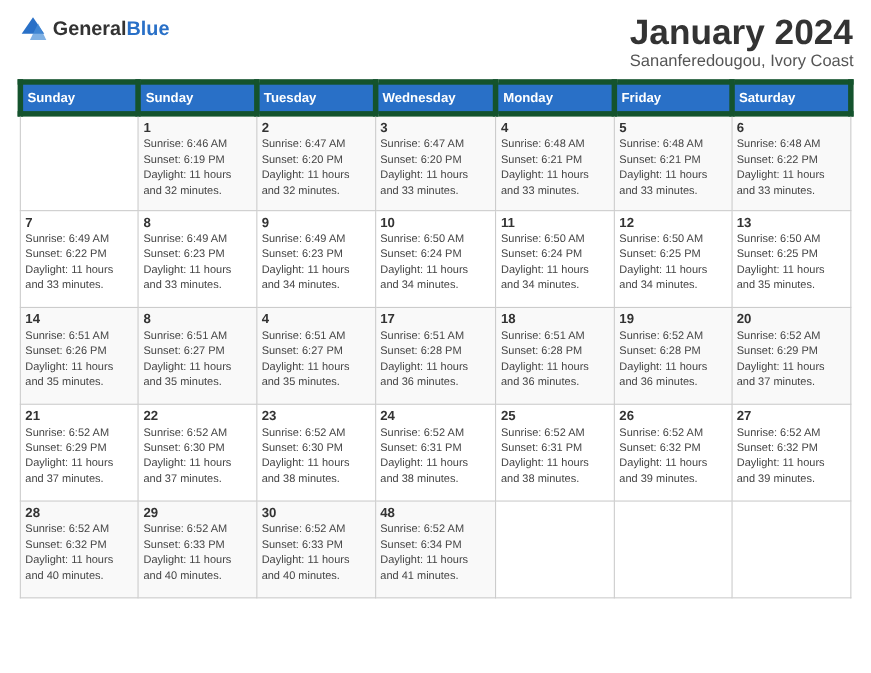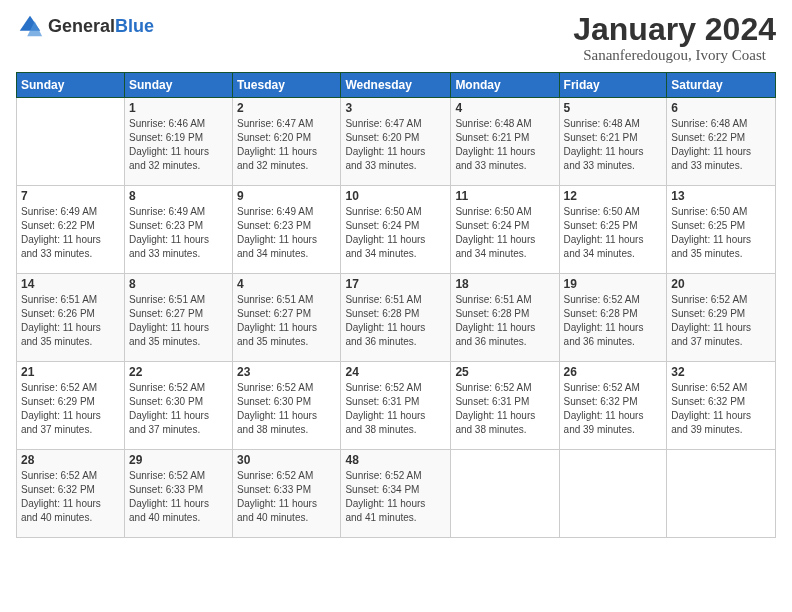--- a/index.html
+++ b/index.html
@@ -24,46 +24,45 @@
     .logo {
       display: flex;
       align-items: center;
       gap: 4px;
     }
     .logo-icon {
       width: 28px;
       height: 28px;
     }
     .title-section {
-      text-align: center;
+      text-align: left;
     }
     .main-title {
       font-size: 32px;
       font-weight: bold;
       color: #333;
       line-height: 1.1;
     }
     .subtitle {
       font-size: 15px;
       color: #555;
-      font-family: Liberation Serif, serif;
     }
     .calendar-table {
       width: 100%;
       border-collapse: collapse;
       font-size: 10.5px;
     }
     .calendar-table thead tr th {
       background-color: #2970c7;
       color: #fff;
       padding: 5px 4px;
       text-align: left;
       font-size: 12px;
       font-weight: bold;
-      border: 1px solid #14532d;
+      border: 5px solid #14532d;
     }
     .calendar-table tbody tr td {
       border: 1px solid #ccc;
       padding: 3px 4px;
       vertical-align: top;
       width: 113px;
       height: 88px;
     }
     .calendar-table tbody tr td.empty {
       background: #fff;
@@ -304,21 +303,21 @@
 and 38 minutes.</div>
           </td>
           <td>
             <span class="day-number">26</span>
             <div class="day-info" style="white-space: pre-line;">Sunrise: 6:52 AM
 Sunset: 6:32 PM
 Daylight: 11 hours
 and 39 minutes.</div>
           </td>
           <td>
-            <span class="day-number">32</span>
+            <span class="day-number">27</span>
             <div class="day-info" style="white-space: pre-line;">Sunrise: 6:52 AM
 Sunset: 6:32 PM
 Daylight: 11 hours
 and 39 minutes.</div>
           </td>
         </tr>
         <tr>
           <td>
             <span class="day-number">28</span>
             <div class="day-info" style="white-space: pre-line;">Sunrise: 6:52 AM

